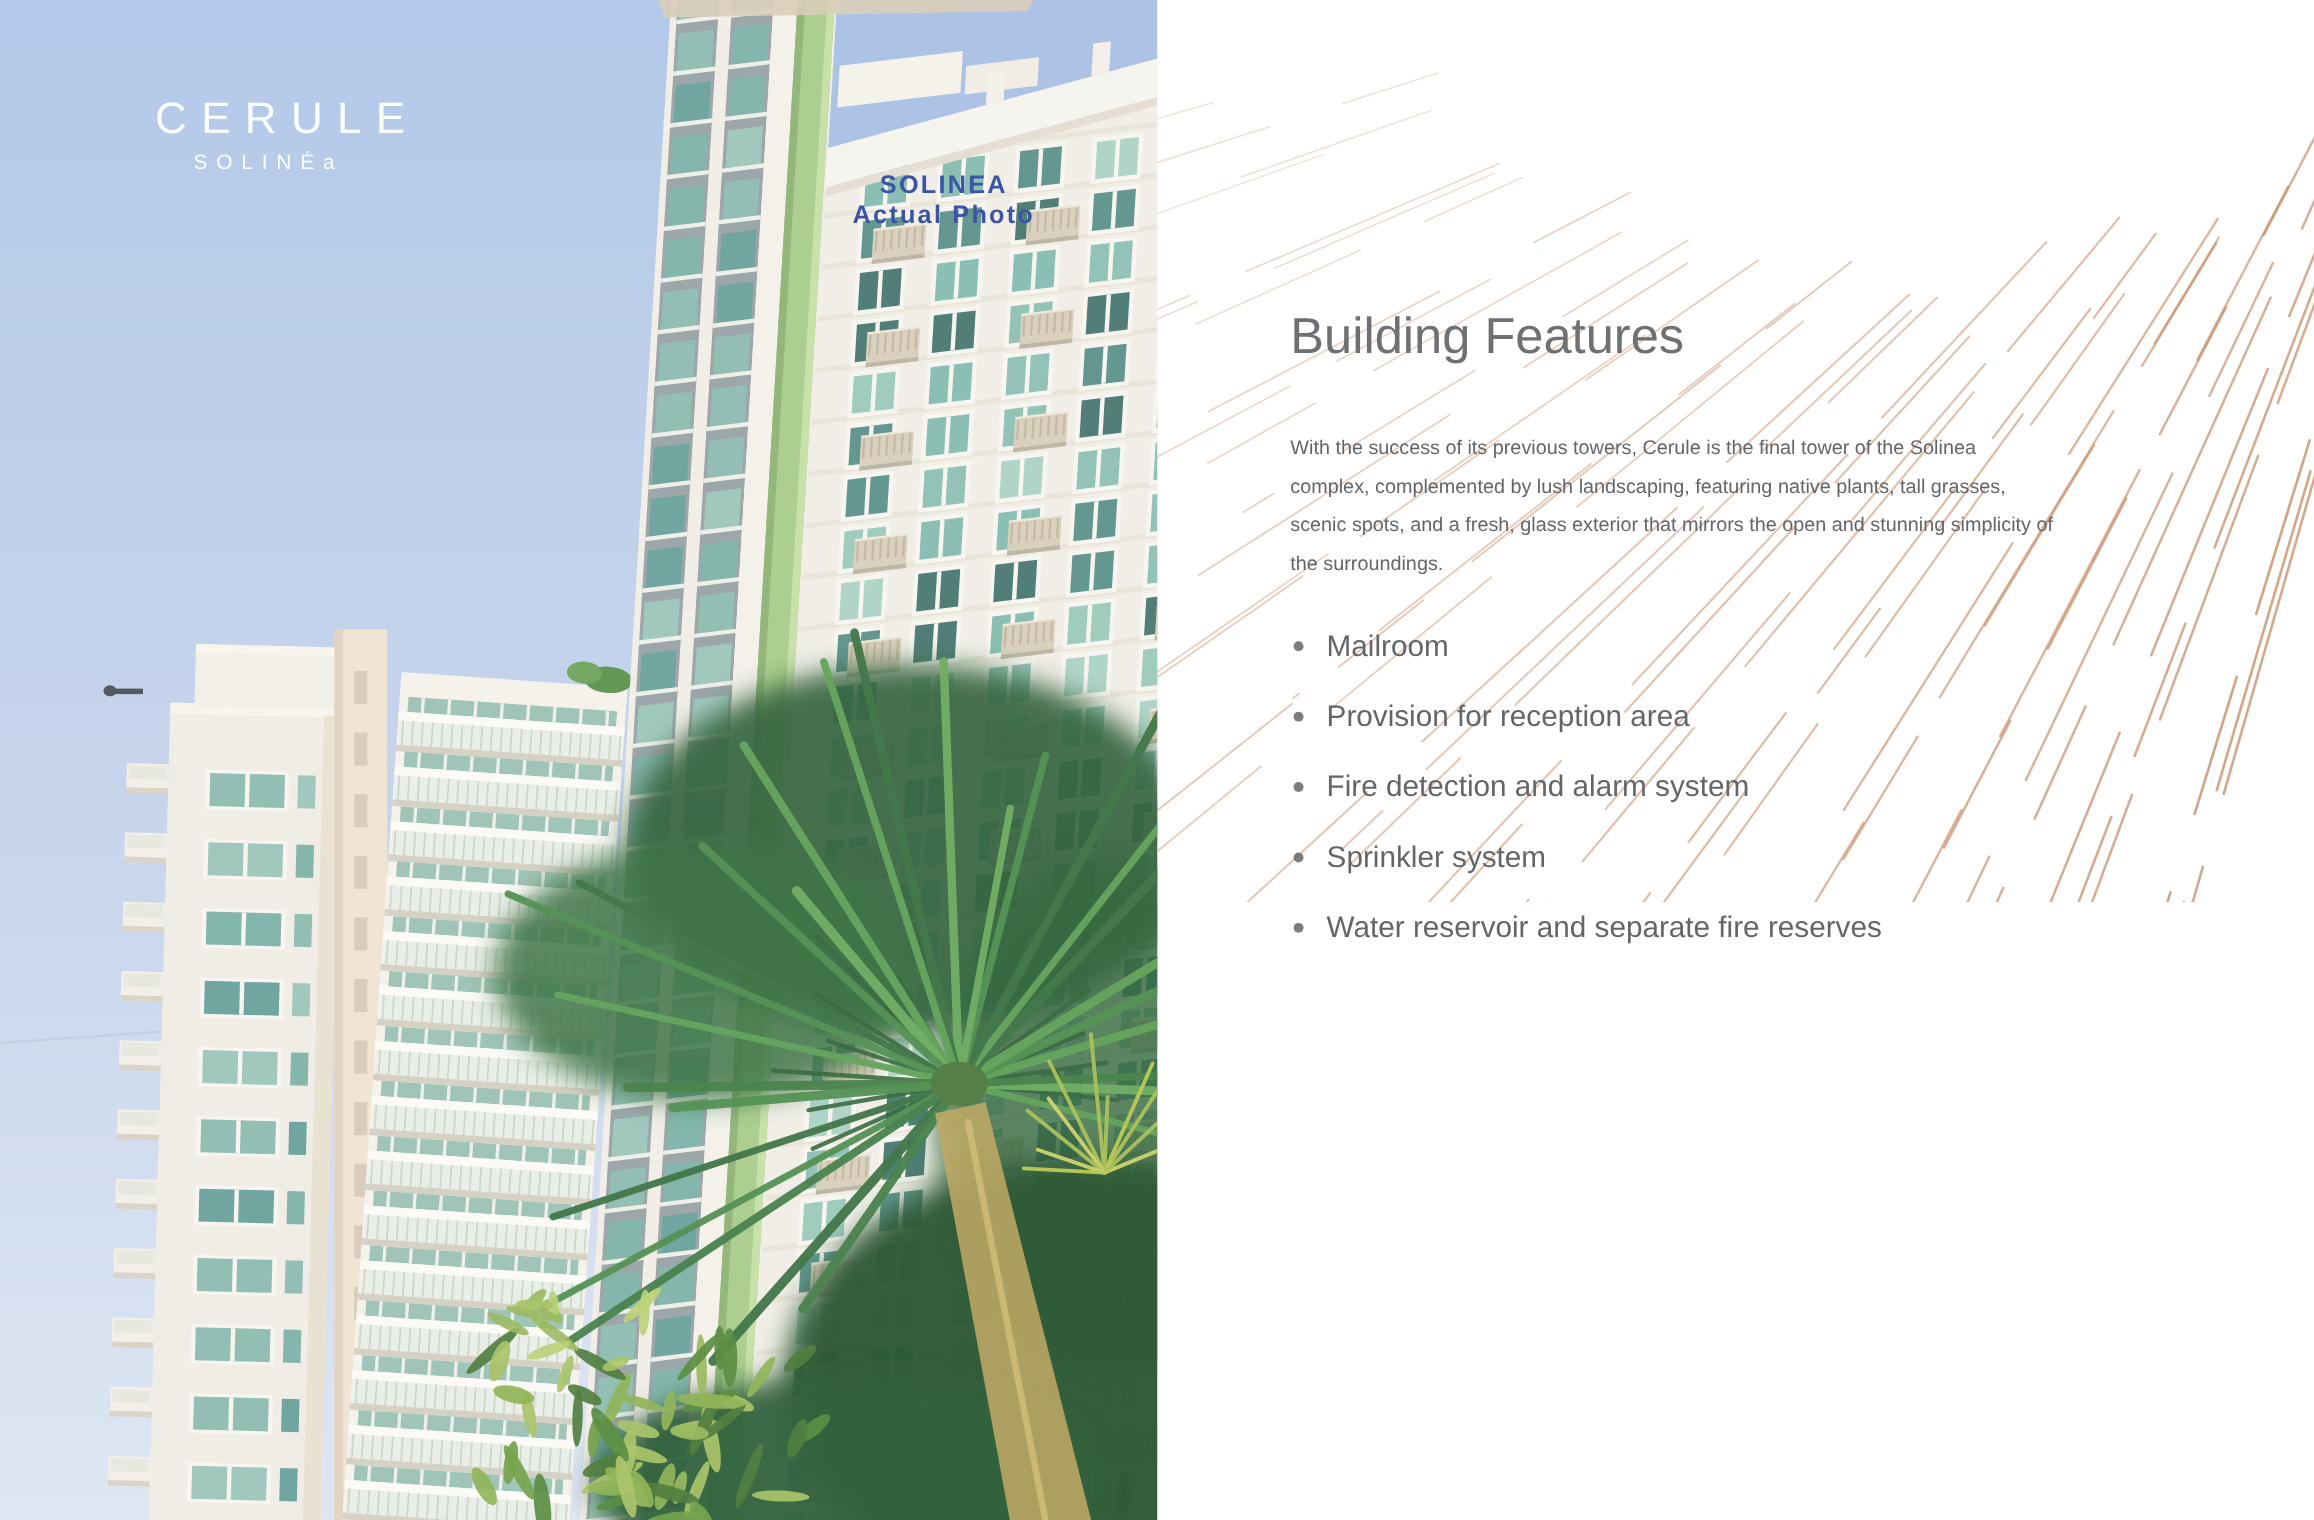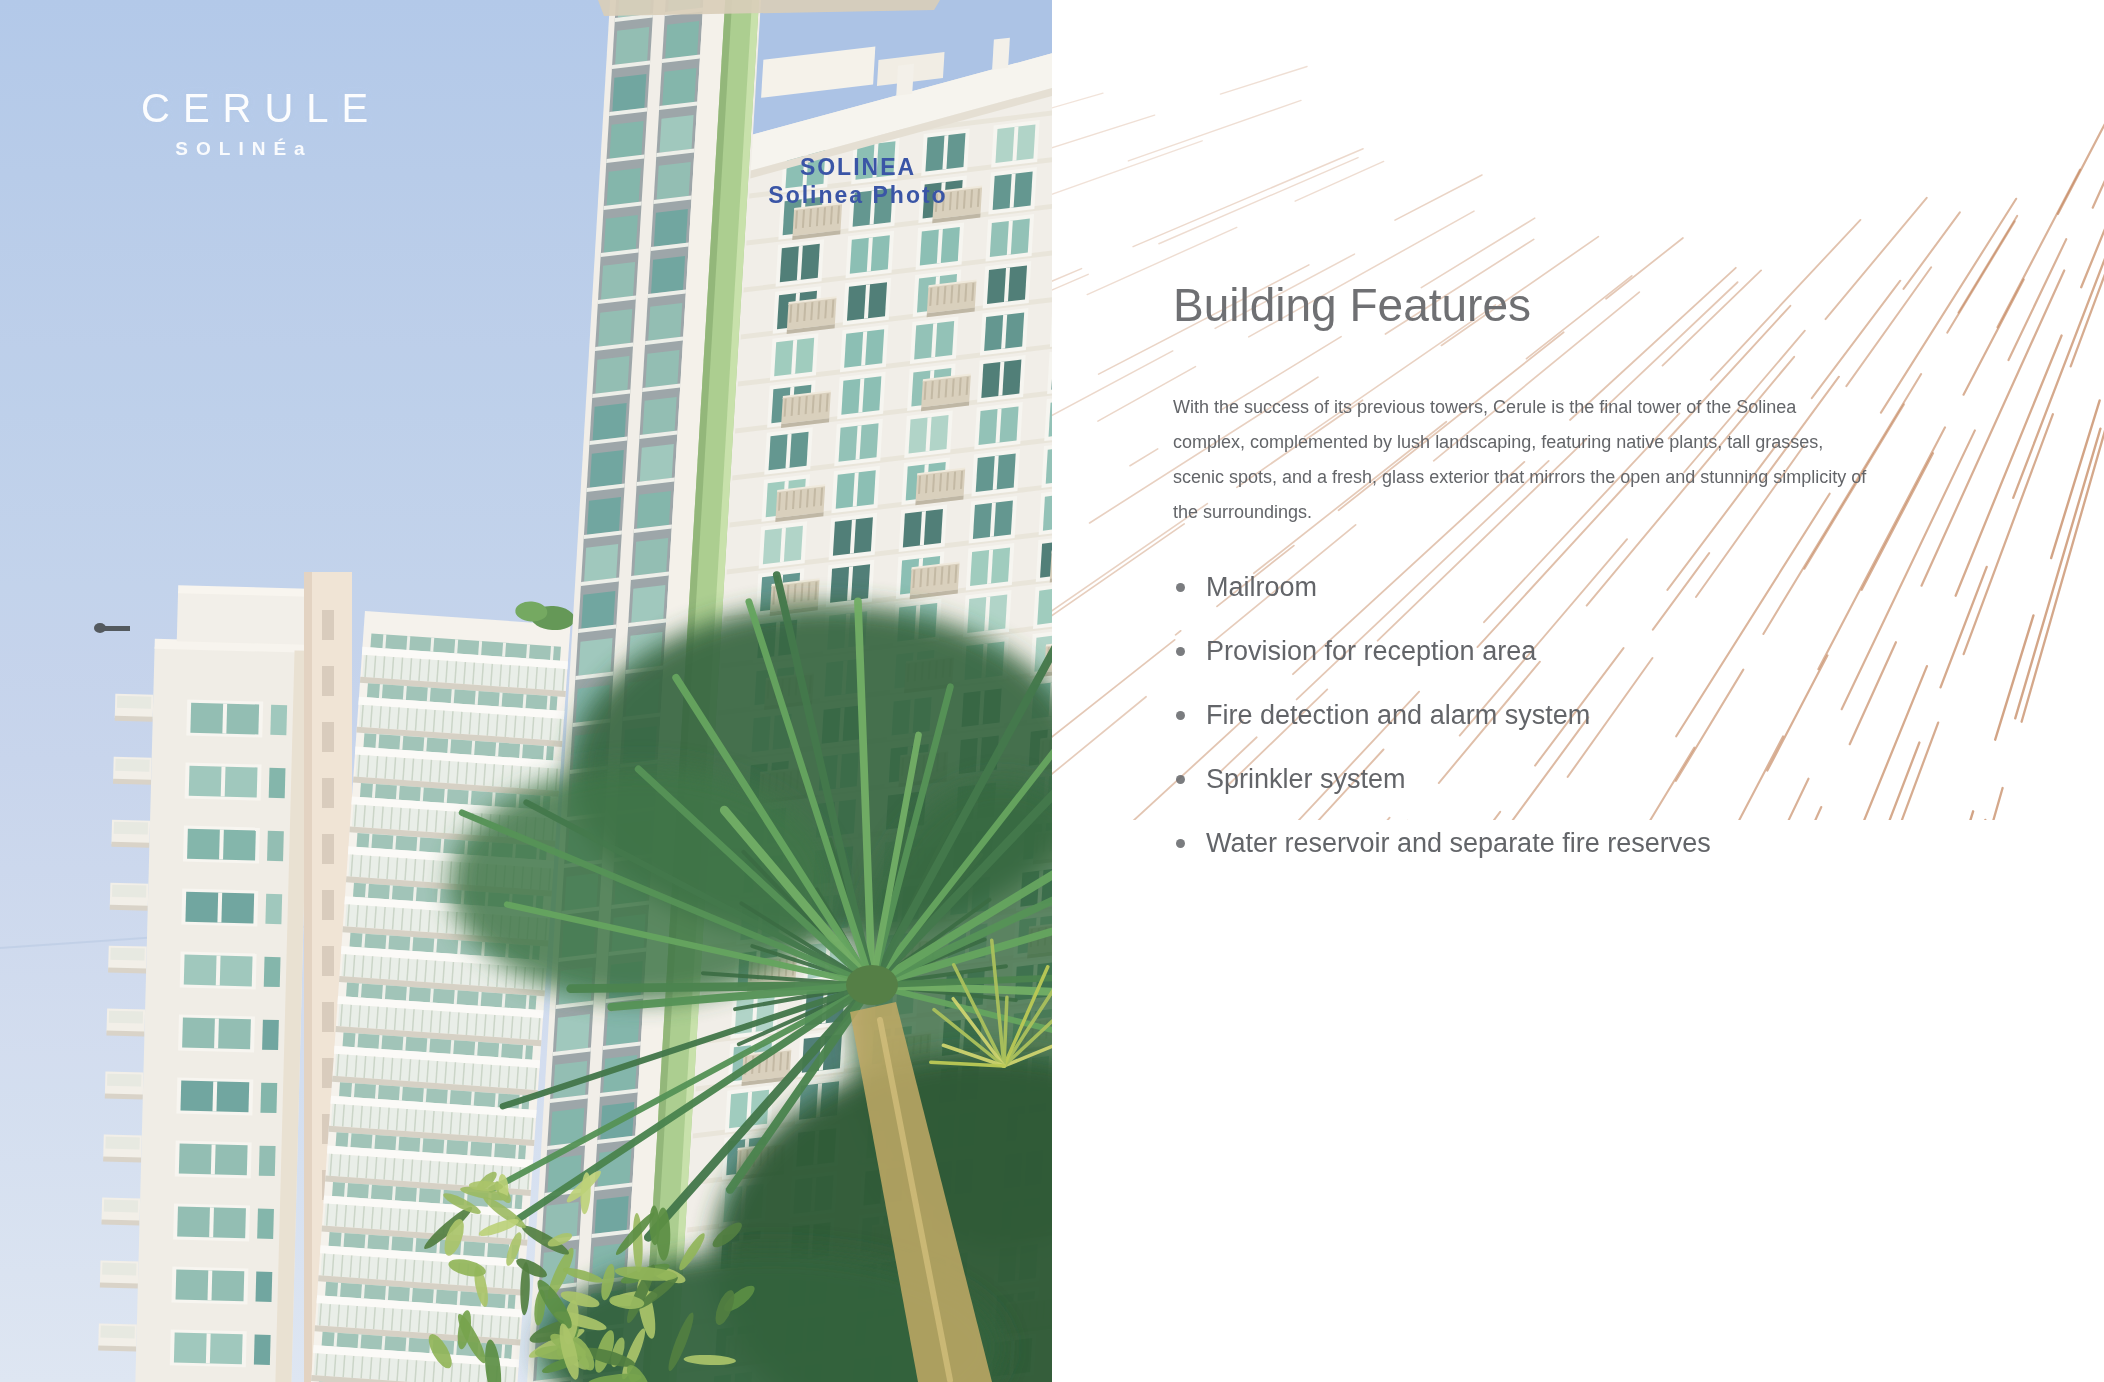--- a/index.html
+++ b/index.html
@@ -4,21 +4,21 @@
 <style>
   html,body{margin:0;padding:0;background:#ffffff;}
   .page{position:relative;width:2104px;height:1382px;overflow:hidden;background:#ffffff;
         font-family:"Liberation Sans", sans-serif;padding-left:21px;}
   
   .photo{position:absolute;left:0;top:0;width:1052px;height:1382px;overflow:hidden;}
   .photo svg{display:block;}
   .logo{position:absolute;left:128px;top:86px;width:224px;text-align:center;color:#fff;}
   .logo-title{font-size:40px;font-weight:300;letter-spacing:13px;padding-left:13px;opacity:.97;
               text-shadow:0 0 6px rgba(180,200,230,.6);}
-  .logo-sub{font-size:19px;font-weight:700;letter-spacing:8px;padding-left:8px;margin-top:7px;opacity:.93;}
+  .logo-sub{font-size:19px;font-weight:400;letter-spacing:8px;padding-left:8px;margin-top:7px;opacity:.93;}
   .photo-label{position:absolute;left:728px;top:108px;width:260px;text-align:center;
                font-weight:bold;font-size:23px;letter-spacing:2px;line-height:28px;margin-top:45px;}
   
   .panel{position:absolute;left:1052px;top:0;width:1052px;height:1382px;box-sizing:border-box;
          padding:278px 0 0 121px;}
   .rays{position:absolute;left:0;top:0;pointer-events:none;}
   .panel h1{position:relative;margin:0;font-size:46px;font-weight:300;letter-spacing:0px;z-index:2;}
   .panel p{position:relative;margin:58px 0 0;font-size:18px;line-height:35px;max-width:700px;z-index:2;}
   ul.features{list-style:none;margin:40px 0 0;padding:0;position:relative;z-index:2;}
   ul.features li{position:relative;padding-left:33px;margin-bottom:29px;font-size:27px;line-height:35px;}
@@ -2466,21 +2466,21 @@
           </g>
           <rect x="0" y="0" width="1052" height="1382" fill="#ffffff" opacity="0.045"></rect>
         </g>
       </svg>
     <div class="logo" style="color: rgb(255, 255, 255);">
       <div class="logo-title">CERULE</div>
       <div class="logo-sub">SOLINÉa</div>
     </div>
     <div class="photo-label" style="color: rgb(58, 85, 166);">
       <div>SOLINEA</div>
-      <div>Solinea Photo</div>
+      <div>Actual Photo</div>
     </div>
   </div>
 
   <div class="panel">
     <svg id="rays" class="rays" width="1052" height="820" viewBox="0 0 1052 820">
         <line x1="51.015576954089966" y1="93.22976013358357" x2="-298.1635991916255" y2="193.35527769642948" stroke="#c28258" stroke-width="1.30" opacity="0.22" stroke-dasharray="267 119 156 70" stroke-linecap="round"></line>
         <line x1="150.17929492031953" y1="140.80152886211317" x2="-156.84262924780137" y2="250.0950016522633" stroke="#c28258" stroke-width="1.33" opacity="0.23" stroke-dasharray="208 73 324 67" stroke-linecap="round"></line>
         <line x1="255.09763563325623" y1="66.48519824584486" x2="-170.71845352128548" y2="202.2130343642491" stroke="#c28258" stroke-width="1.36" opacity="0.25" stroke-dasharray="91 69 231 76" stroke-linecap="round"></line>
         <line x1="249.03958131631475" y1="100.35861718185765" x2="-109.73941991807555" y2="226.1907446569419" stroke="#c28258" stroke-width="1.38" opacity="0.26" stroke-dasharray="183 90 172 94" stroke-linecap="round"></line>
         <line x1="331.6492707145761" y1="161.45348958909318" x2="-42.27200842222874" y2="329.3490455324271" stroke="#c28258" stroke-width="1.41" opacity="0.27" stroke-dasharray="97 64 164 124" stroke-linecap="round"></line>

